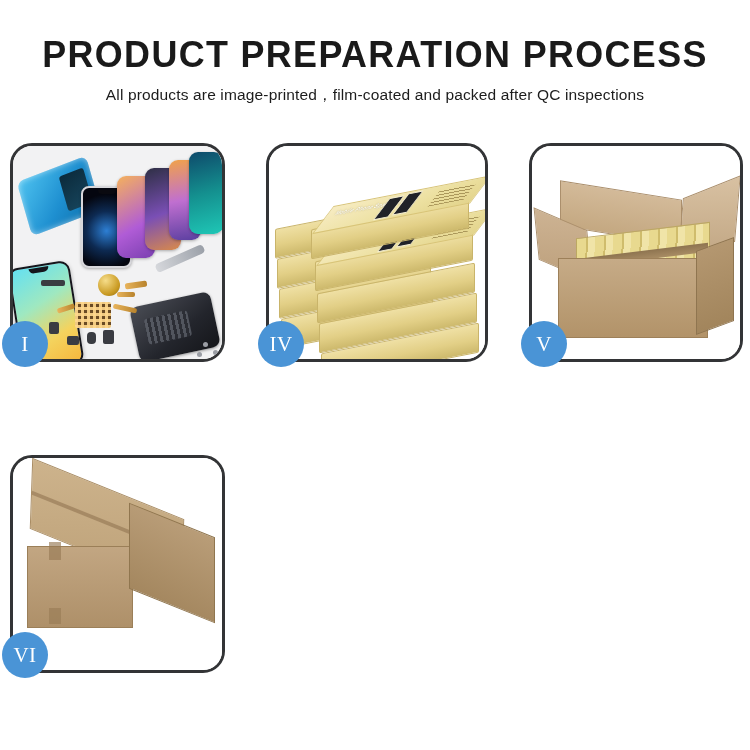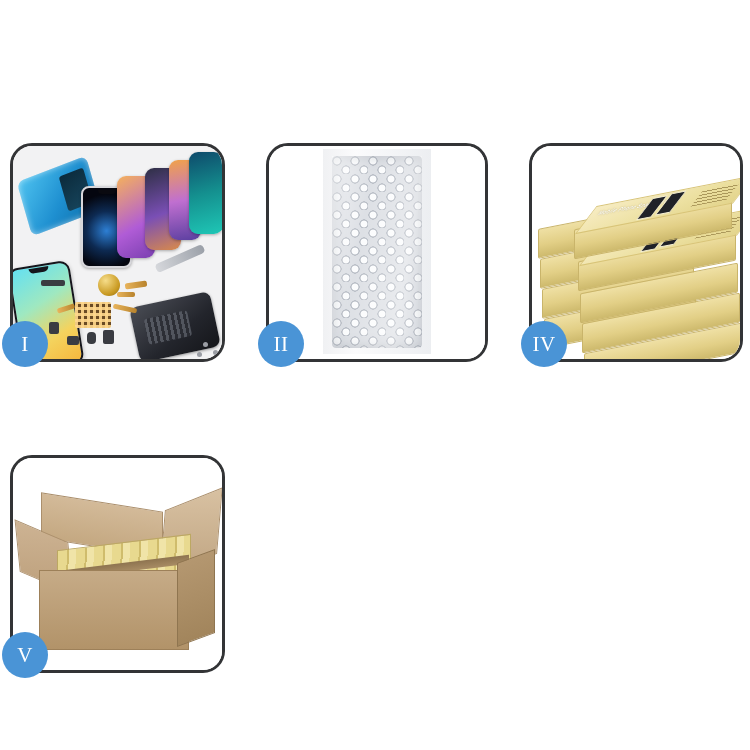--- a/index.html
+++ b/index.html
@@ -329,20 +329,24 @@
   }
   .p6 .tape2{
     position:absolute;left:36px;top:150px;width:12px;height:16px;background:rgba(150,122,84,.6);
   }
 </style>
 </head>
 <body>
 
 <div class="page">
 
+  <div class="header">
+    <h1 class="title">PRODUCT PREPARATION PROCESS</h1>
+    <p class="subtitle">All products are image-printed，film-coated and packed after QC inspections</p>
+  </div>
 
   <div class="grid">
 
     <div class="panel">
       <div class="panel-inner p1">
         <div class="screenfilm"></div>
         <div class="phone ph-front"></div>
         <div class="phone ph-b"></div>
         <div class="phone ph-c"></div>
         <div class="phone ph-d"></div>
@@ -362,28 +366,20 @@
         <div class="flex" style="left:100px;top:160px;width:24px;height:5px;transform:rotate(12deg);"></div>
         <div class="flex" style="left:112px;top:136px;width:22px;height:6px;transform:rotate(-8deg);"></div>
         <div class="flex" style="left:104px;top:146px;width:18px;height:5px;"></div>
         <div class="scr" style="left:190px;top:196px;"></div>
         <div class="scr" style="left:200px;top:204px;"></div>
         <div class="scr" style="left:184px;top:206px;"></div>
       </div>
       <div class="badge">I</div>
     </div>
 
-    <div class="panel">
-      <div class="panel-inner p2">
-        <div class="wrapbg"></div>
-        <div class="bubbles"></div>
-        <div class="sheen"></div>
-      </div>
-      <div class="badge">II</div>
-    </div>
 
 
     <div class="panel">
       <div class="panel-inner p4">
         <div class="stack">
 
           <div class="bx" style="left:4px;top:52px;"></div>
           <div class="bx" style="left:6px;top:82px;"></div>
           <div class="bx" style="left:8px;top:112px;"></div>
           <div class="bx" style="left:10px;top:142px;"></div>
@@ -420,15 +416,25 @@
         <div class="flapL"></div>
         <div class="flapR"></div>
         <div class="contents"></div>
         <div class="rim"></div>
         <div class="body"></div>
         <div class="side"></div>
       </div>
       <div class="badge">V</div>
     </div>
 
+    <div class="panel">
+      <div class="panel-inner p6">
+        <div class="topface"></div>
+        <div class="front"></div>
+        <div class="rside"></div>
+        <div class="tape1"></div>
+        <div class="tape2"></div>
+      </div>
+      <div class="badge">VI</div>
+    </div>
 
   </div>
 </div>
 
 </body></html>

